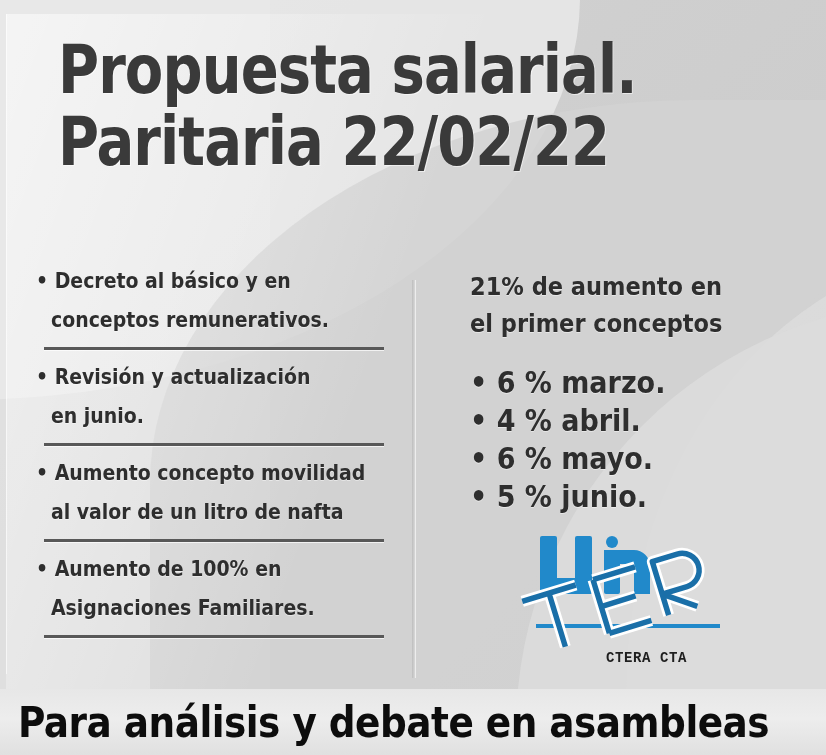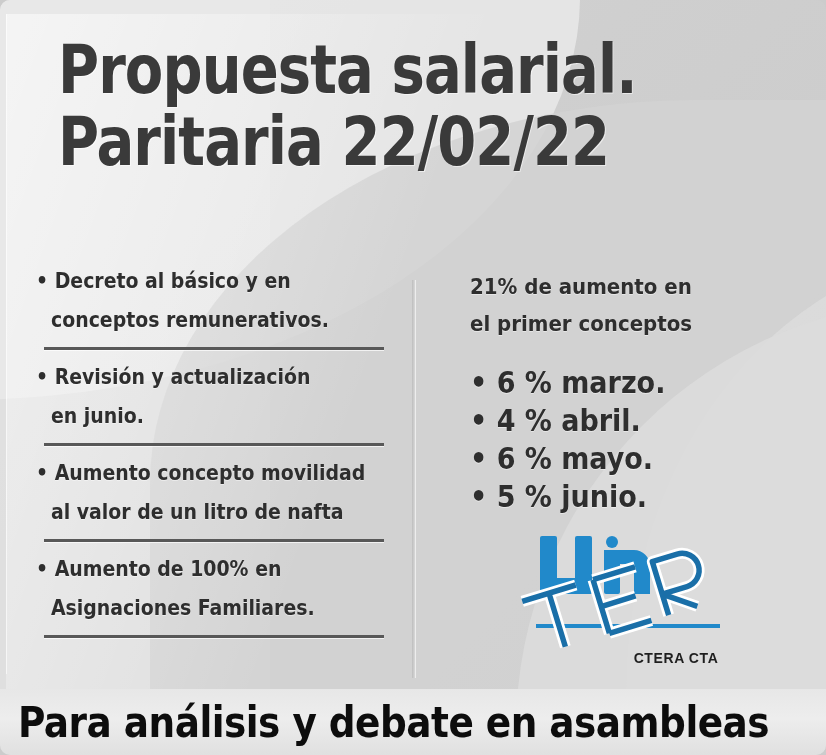--- a/index.html
+++ b/index.html
@@ -4,21 +4,20 @@
 <style>
   html,body{margin:0;padding:0;}
   body{
     width:826px;height:755px;overflow:hidden;
     font-family:"Liberation Sans","DejaVu Sans",sans-serif;
     background:#cccccc;
   }
   .poster{
     position:relative;width:826px;height:755px;overflow:hidden;
     background:linear-gradient(135deg,#d6d6d6 0%,#cfcfcf 40%,#c9c9c9 100%);
-    border-radius:10px;
   }
   
   .bg-swoosh-top{
     position:absolute;left:-40px;top:-20px;width:620px;height:420px;
     background:#e9e9e9;
     border-bottom-right-radius:100% 96%;
     opacity:.85;pointer-events:none;
   }
   .bg-swoosh-left{
     position:absolute;left:-60px;top:-30px;width:330px;height:760px;
@@ -88,37 +87,37 @@
     height:3px;margin:7px 8px 8px 8px;
     background:#585858;
     box-shadow:0 1px 0 rgba(255,255,255,.7);
   }
   .sep.last{margin-bottom:0;}
 
   
   .r-head{
     color:#2e2e2e;
     font-family:"DejaVu Sans Condensed","Liberation Sans Narrow","Liberation Sans",sans-serif;
-    font-weight:bold;font-size:22px;line-height:37px;white-space:nowrap;
+    font-weight:bold;font-size:25px;line-height:37px;white-space:nowrap;
     text-shadow:0 1px 0 rgba(255,255,255,.45);
   }
   .r-list{margin-top:22px;}
   .r-item{
     color:#2e2e2e;
     font-family:"DejaVu Sans Condensed","Liberation Sans Narrow","Liberation Sans",sans-serif;
     font-weight:bold;font-size:30px;line-height:38px;white-space:nowrap;
     text-shadow:0 1px 0 rgba(255,255,255,.45);
   }
 
   
   .logo{position:absolute;left:520px;top:528px;width:220px;height:160px;z-index:7;}
   .logo-svg{display:block;}
   .logo-caption{
-    position:absolute;left:86px;top:122px;width:140px;text-align:center;
-    color:#1f1f1f;font-family:Liberation Sans, sans-serif;
+    position:absolute;left:86px;top:122px;width:140px;text-align:left;
+    color:#1f1f1f;font-family:Liberation Mono, monospace;
     font-weight:bold;font-size:14px;letter-spacing:.6px;
   }
 
   
   .banner{
     position:absolute;left:0;bottom:0;width:826px;height:66px;
     background:linear-gradient(to bottom,#e7e7e7 0%,#ededed 45%,#e0e0e0 100%);
     z-index:8;
   }
   .banner-text{

